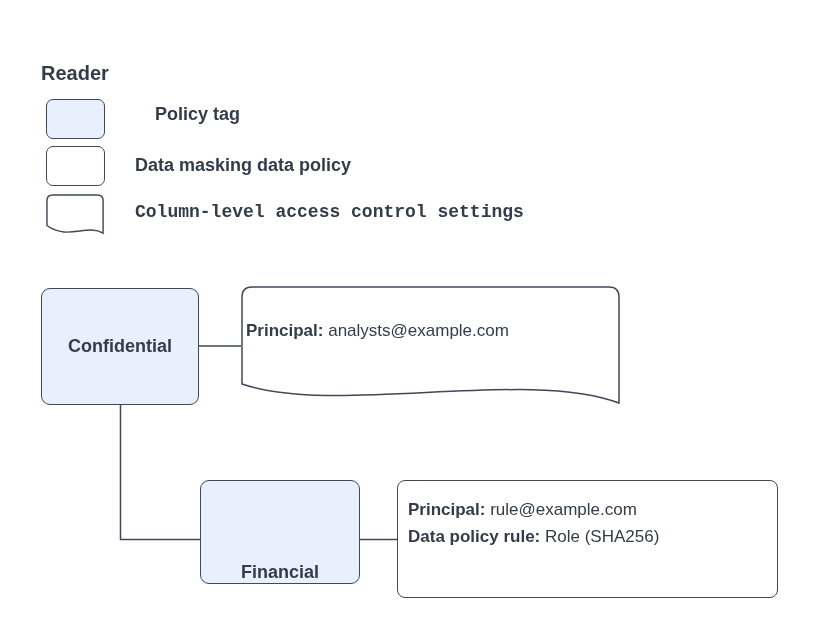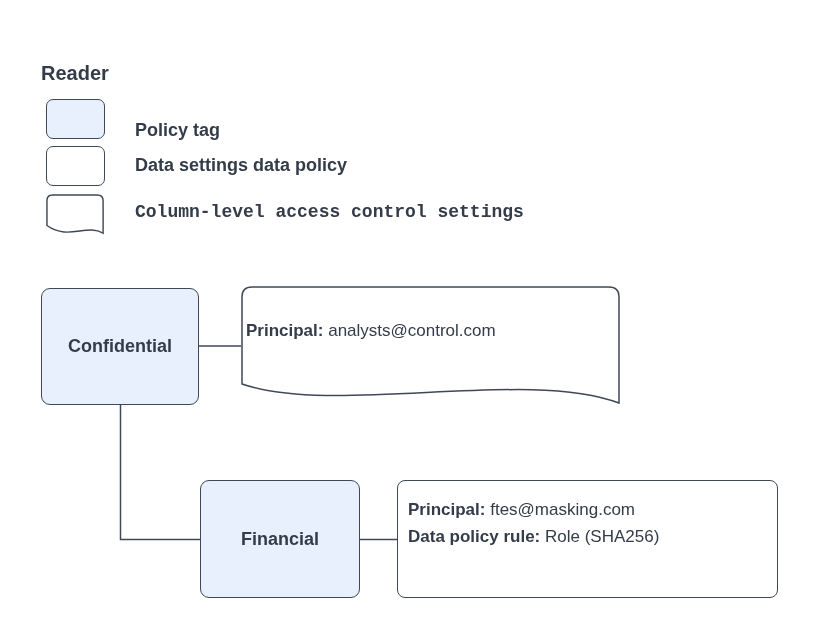--- a/index.html
+++ b/index.html
@@ -62,50 +62,50 @@
   .connectors path{stroke:var(--stroke);stroke-width:1.5;fill:none;}
 </style>
 </head>
 <body>
 
 <div class="canvas">
 
   <div class="legend-title">Reader</div>
 
   <div class="legend-shape blue" style="top:99px;height:40px;"></div>
-  <div class="legend-label" style="top:120px;">Policy tag</div>
+  <div class="legend-label" style="top:104px;margin-left:20px;">Policy tag</div>
 
   <div class="legend-shape" style="top:146px;height:40px;"></div>
-  <div class="legend-label" style="top:155px;">Data settings data policy</div>
+  <div class="legend-label" style="top:155px;">Data masking data policy</div>
 
   <svg class="legend-doc-svg" viewBox="0 0 62 46">
     <path d="M 1,33 V 7 Q 1,1 7,1 H 54 Q 60,1 60,7 V 41 C 43,31 23,49 1,33 Z"></path>
   </svg>
   <div class="legend-label" style="top:202px;font-family:Liberation Mono, monospace;">Column-level access control settings</div>
 
   <svg class="connectors">
     <path d="M 199,346 H 241"></path>
     <path d="M 120.5,405 V 539.5 H 200"></path>
     <path d="M 360,539.5 H 397"></path>
   </svg>
 
   <div class="node" style="left:41px;top:288px;width:158px;height:117px;">
     <span>Confidential</span>
   </div>
 
   <svg class="doc-svg" style="left:241px;top:286px;" width="379" height="135" viewBox="0 0 379 135">
     <path d="M 1,98 V 11 Q 1,1 11,1 H 368 Q 378,1 378,11 V 117 C 284,82 95,130 1,98 Z"></path>
   </svg>
   <div class="note-text" style="left:246px;top:317px;">
-    <div><b>Principal:</b><span> analysts@control.com</span></div>
+    <div><b>Principal:</b><span> analysts@example.com</span></div>
   </div>
 
-  <div class="node" style="left:200px;top:480px;width:160px;height:118px;">
+  <div class="node" style="left:200px;top:480px;width:160px;height:104px;align-items:flex-end;">
     <span>Financial</span>
   </div>
 
   <div class="policy-rect" style="left:397px;top:480px;width:381px;height:118px;"></div>
   <div class="note-text" style="left:408px;top:496px;">
-    <div><b>Principal:</b><span> ftes@masking.com</span></div>
+    <div><b>Principal:</b><span> rule@example.com</span></div>
     <div><b>Data policy rule:</b><span> Role (SHA256)</span></div>
   </div>
 
 </div>
 
 </body></html>

